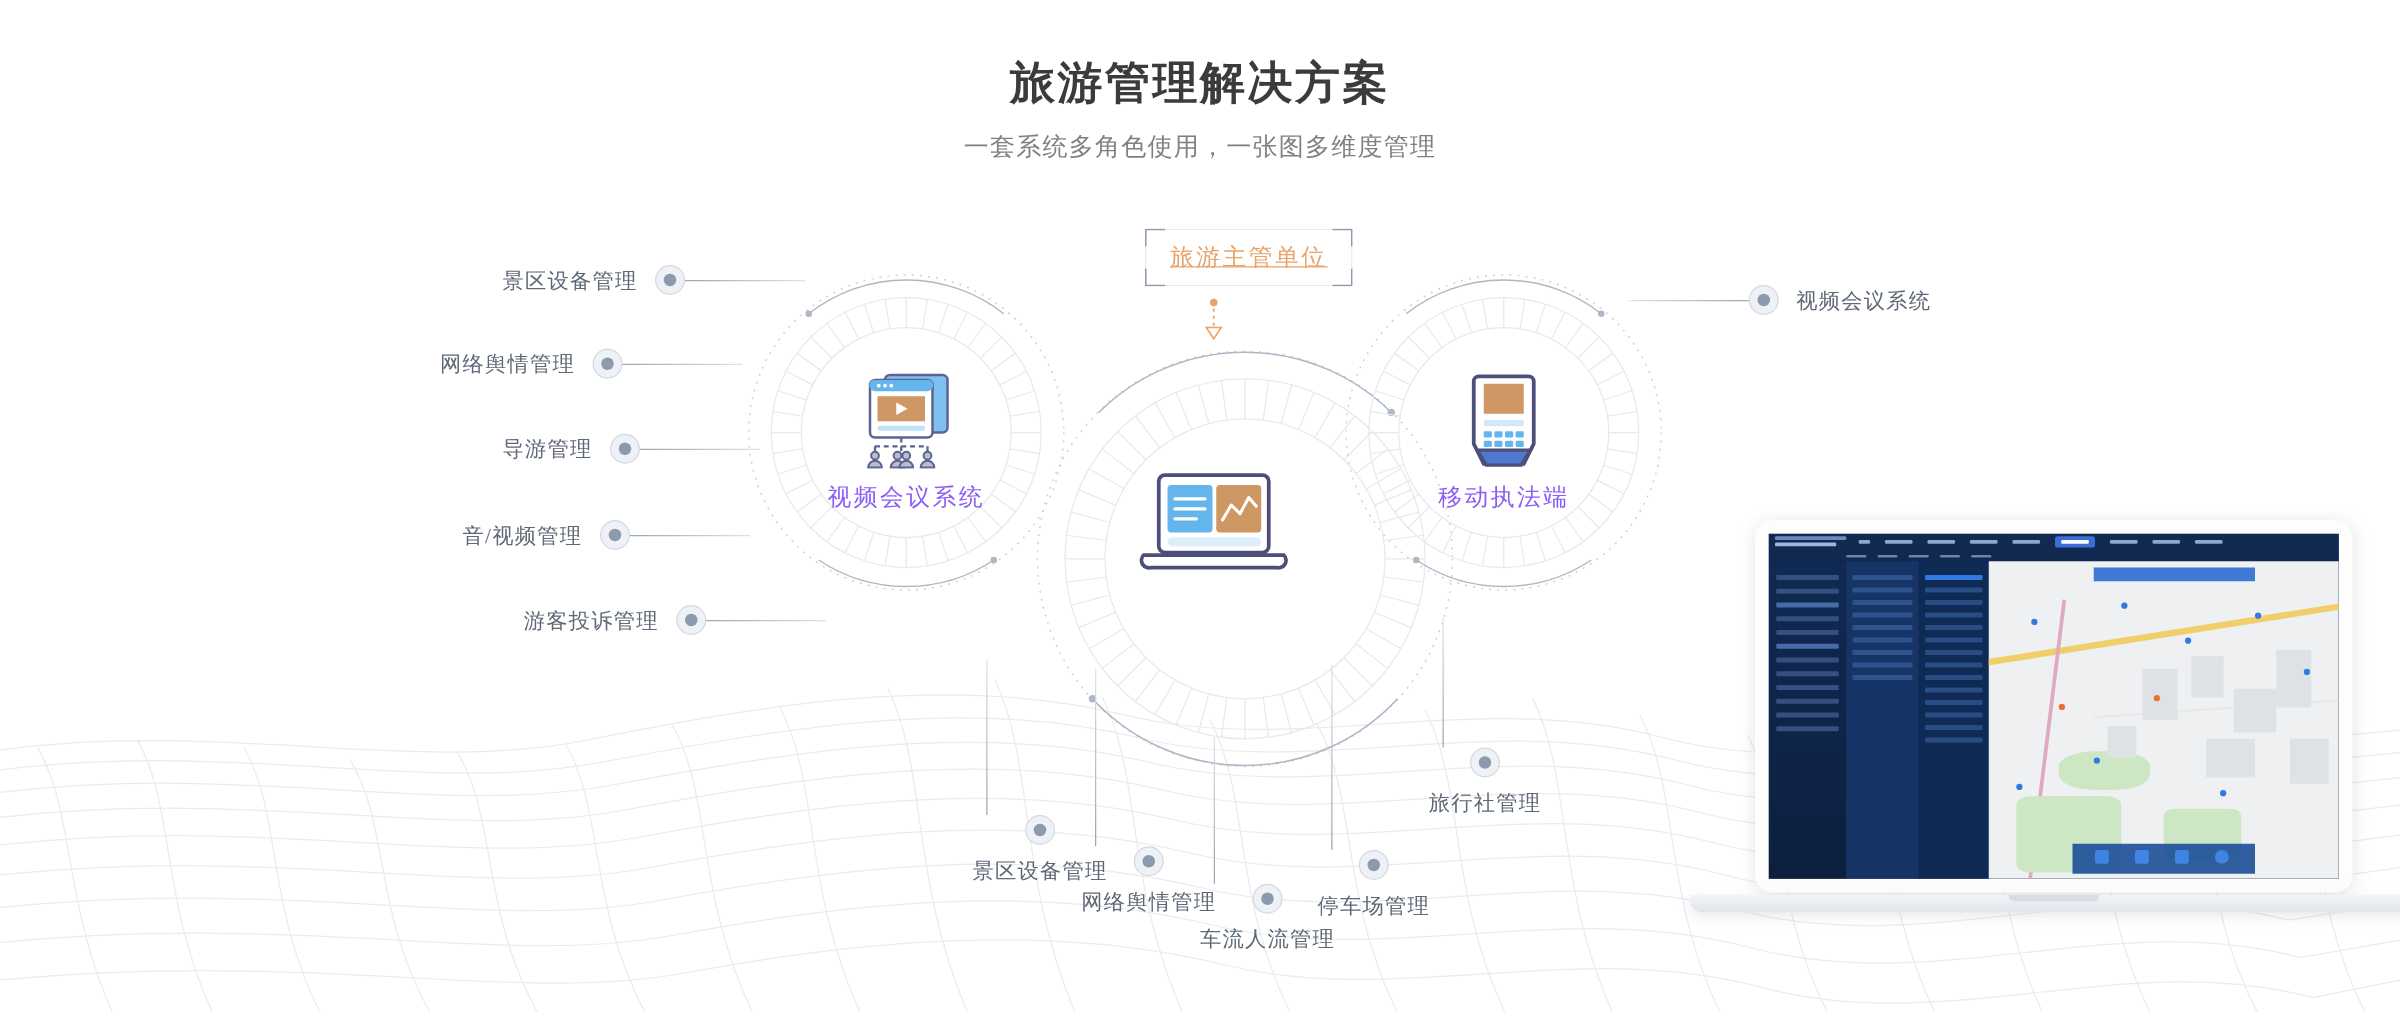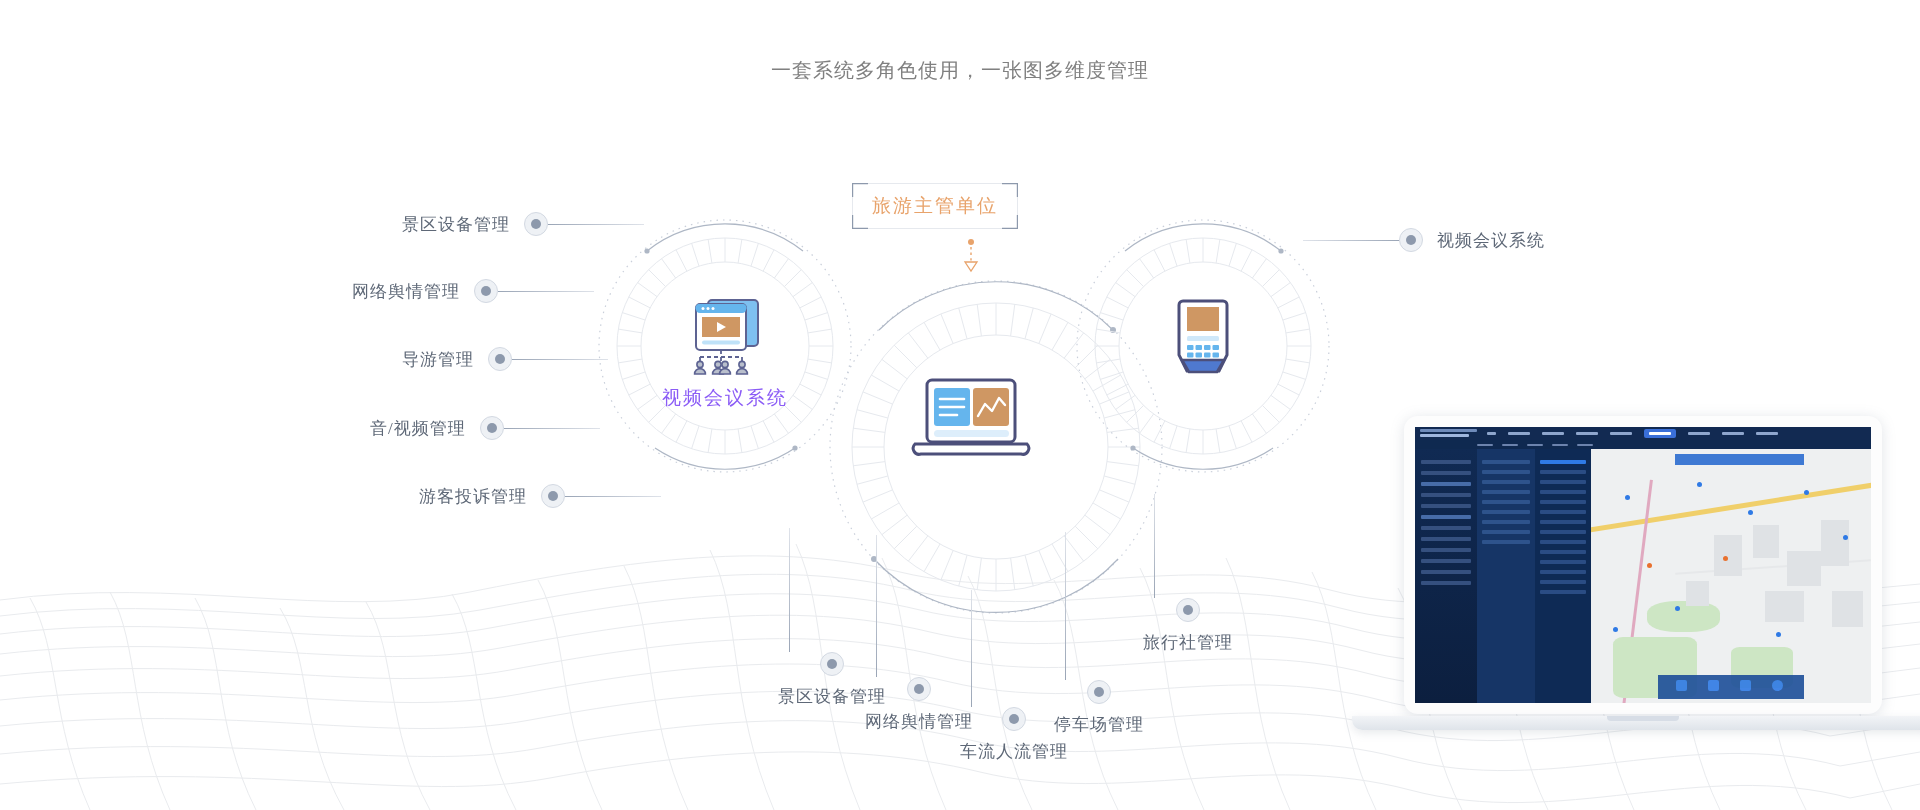--- a/index.html
+++ b/index.html
@@ -135,24 +135,25 @@
       <path d="M1398 108 C 1430 166, 1416 240, 1462 330"></path>
       <path d="M1484 98 C 1516 158, 1502 236, 1548 330"></path>
       <path d="M1570 86 C 1602 148, 1588 230, 1634 330"></path>
       <path d="M1656 96 C 1688 156, 1674 236, 1720 330"></path>
       <path d="M1742 112 C 1774 170, 1760 242, 1806 330"></path>
       <path d="M1828 104 C 1860 164, 1846 238, 1892 330"></path>
     </g>
   </svg>
 
   <div class="header">
+    <h1 class="title">旅游管理解决方案</h1>
     <p class="subtitle">一套系统多角色使用，一张图多维度管理</p>
   </div>
 
-  <div class="auth-box" style="left:852px;top:183px;">
+  <div class="auth-box" style="left:916px;top:183px;text-decoration:underline;">
     <svg class="brd" viewBox="0 0 166 46">
       <rect x="0.5" y="0.5" width="165" height="45" fill="none" stroke="#e6e9ee" stroke-width="1"></rect>
       <path d="M0.5 14 L0.5 0.5 L16 0.5 M150 0.5 L165.5 0.5 L165.5 14 M165.5 32 L165.5 45.5 L150 45.5 M16 45.5 L0.5 45.5 L0.5 32" fill="none" stroke="#8d99ac" stroke-width="1.4"></path>
     </svg>
     <span style="position:relative;">旅游主管单位</span>
   </div>
   <svg class="auth-arrow" style="left:956px;top:238px;width:30px;height:36px;" viewBox="0 0 30 36">
     <circle cx="15" cy="4" r="3" fill="#e8a36b"></circle>
     <line x1="15" y1="9" x2="15" y2="23" stroke="#e8a36b" stroke-width="1.4" stroke-dasharray="2.4 3.2"></line>
     <path d="M9 24 L21 24 L15 33 Z" fill="none" stroke="#e8a36b" stroke-width="1.3"></path>
@@ -369,20 +370,21 @@
         <rect x="26.5" y="47" width="6.5" height="5" rx="1"></rect>
       <rect x="35" y="47" width="6.5" height="5" rx="1"></rect>
         <rect x="43.5" y="47" width="6.5" height="5" rx="1"></rect>
       <rect x="18" y="54.5" width="6.5" height="5" rx="1"></rect>
         <rect x="26.5" y="54.5" width="6.5" height="5" rx="1"></rect>
       <rect x="35" y="54.5" width="6.5" height="5" rx="1"></rect>
         <rect x="43.5" y="54.5" width="6.5" height="5" rx="1"></rect>
     </g>
     <path d="M13 62 h42 l-7 12 h-28 z" fill="#4f79cf" stroke="#4c4f7a" stroke-width="2.6"></path>
   </svg>
+  <div class="node-label" style="left:1073px;top:385px;width:260px;">移动执法端</div>
 
   <div class="lead" style="left:402px;top:212px;">
     <span class="lead-label">景区设备管理</span>
     <span class="dot" style="margin:0 0 0 14px;">
         <i></i>
       </span>
     <span class="lline" style="width:96px;"></span>
   </div>
   <div class="lead" style="left:352px;top:279px;">
     <span class="lead-label">网络舆情管理</span>

